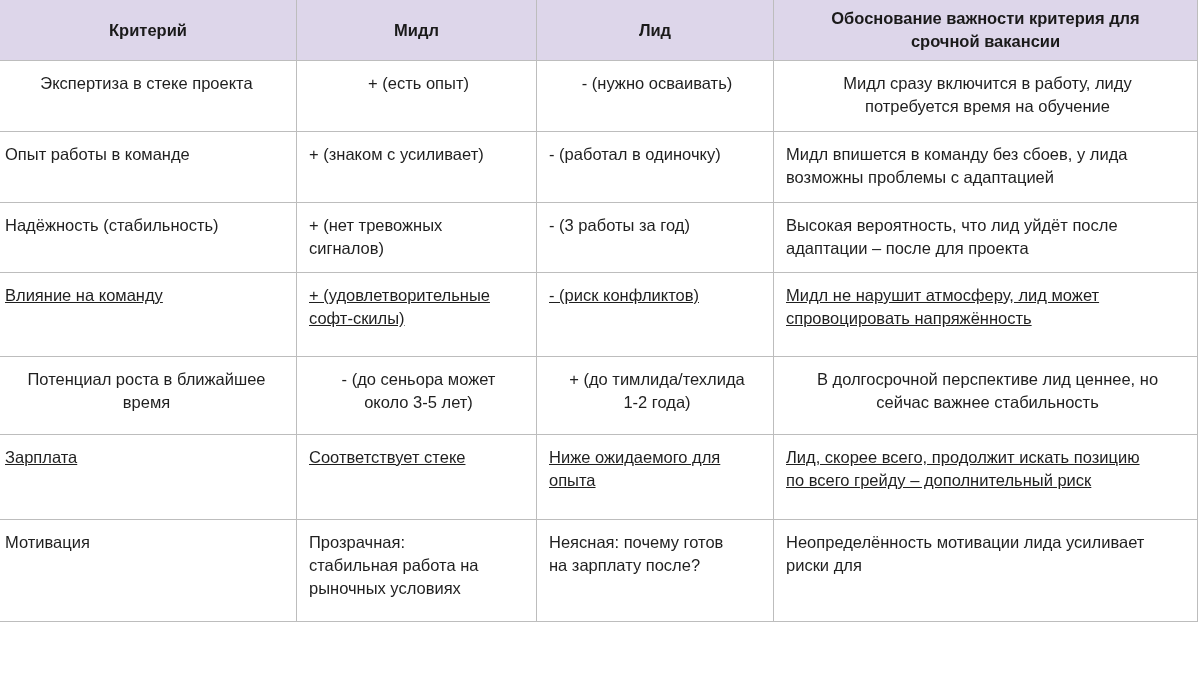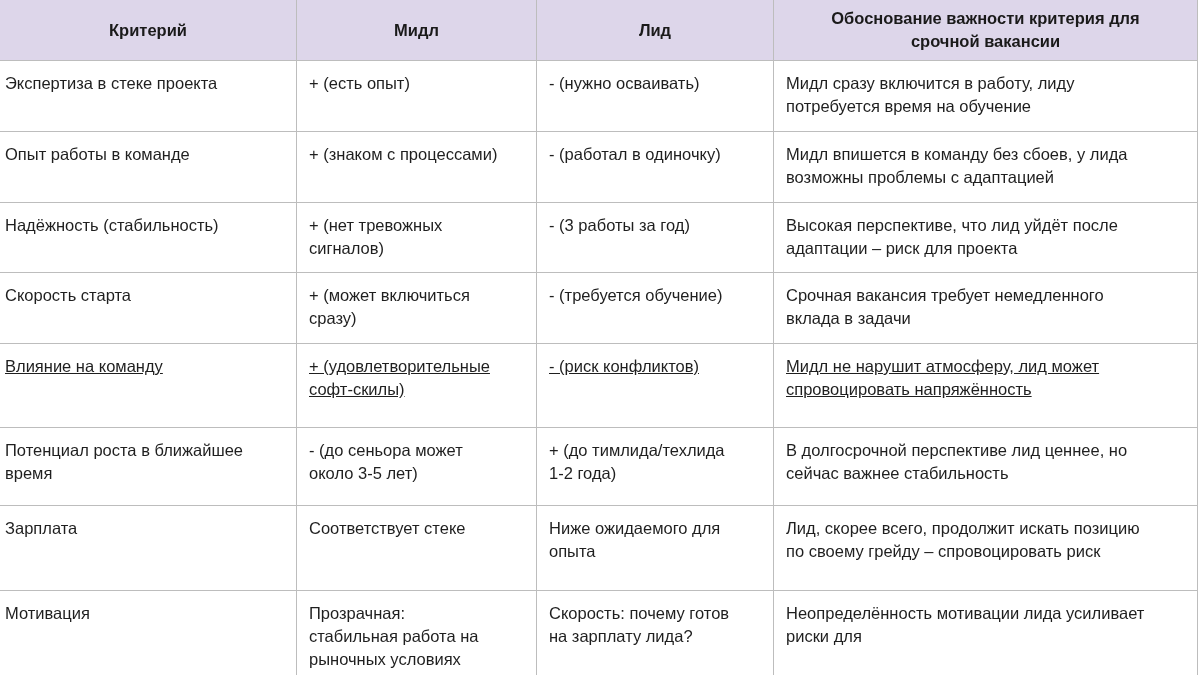--- a/index.html
+++ b/index.html
@@ -8,23 +8,23 @@
   table { position: absolute; left: -1px; top: -1px; border-collapse: collapse;
           table-layout: fixed; width: 1198px; }
   col.c1 { width: 297px; } col.c2 { width: 240px; }
   col.c3 { width: 237px; } col.c4 { width: 424px; }
   th, td { border: 1.5px solid #bdbdbd; vertical-align: top; font-size: 16.5px;
            line-height: 23px; padding: 0; }
   th { background: #ddd6ea; font-weight: bold; text-align: center;
        vertical-align: middle; height: 60px; color: #1a1a1a; }
   td { padding: 11px 8px 0 12px; }
   td.first { padding-left: 5px; }
-  tr.r1 td { height: 59px; } tr.r2 td { height: 59px; } tr.r3 td { height: 58px; }
-  tr.r4 td { height: 59px; } tr.r5 td { height: 72px; text-decoration: underline; } tr.r6 td { height: 66px; }
-  tr.r7 td { height: 73px; } tr.r8 td { height: 90px; }
+  tr.r1 td { height: 59px; text-align: center; } tr.r2 td { height: 59px; } tr.r3 td { height: 58px; }
+  tr.r4 td { height: 59px; } tr.r5 td { height: 72px; text-decoration: underline; } tr.r6 td { height: 66px; text-align: center; }
+  tr.r7 td { height: 73px; text-decoration: underline; } tr.r8 td { height: 90px; }
   .line { display: block; }
 </style>
 </head>
 <body>
 
 <table>
   <colgroup>
       <col class="c1">
       <col class="c2">
       <col class="c3">
@@ -55,21 +55,21 @@
         <td>
           <span class="line">Мидл сразу включится в работу, лиду</span>
           <span class="line">потребуется время на обучение</span>
         </td>
       </tr>
       <tr class="r2">
         <td class="first">
           <span class="line">Опыт работы в команде</span>
         </td>
         <td>
-          <span class="line">+ (знаком с процессами)</span>
+          <span class="line">+ (знаком с усиливает)</span>
         </td>
         <td>
           <span class="line">- (работал в одиночку)</span>
         </td>
         <td>
           <span class="line">Мидл впишется в команду без сбоев, у лида</span>
           <span class="line">возможны проблемы с адаптацией</span>
         </td>
       </tr>
       <tr class="r3">
@@ -77,38 +77,22 @@
           <span class="line">Надёжность (стабильность)</span>
         </td>
         <td>
           <span class="line">+ (нет тревожных</span>
           <span class="line">сигналов)</span>
         </td>
         <td>
           <span class="line">- (3 работы за год)</span>
         </td>
         <td>
-          <span class="line">Высокая перспективе, что лид уйдёт после</span>
-          <span class="line">адаптации – риск для проекта</span>
-        </td>
-      </tr>
-      <tr class="r4">
-        <td class="first">
-          <span class="line">Скорость старта</span>
-        </td>
-        <td>
-          <span class="line">+ (может включиться</span>
-          <span class="line">сразу)</span>
-        </td>
-        <td>
-          <span class="line">- (требуется обучение)</span>
-        </td>
-        <td>
-          <span class="line">Срочная вакансия требует немедленного</span>
-          <span class="line">вклада в задачи</span>
+          <span class="line">Высокая вероятность, что лид уйдёт после</span>
+          <span class="line">адаптации – после для проекта</span>
         </td>
       </tr>
       <tr class="r5">
         <td class="first">
           <span class="line">Влияние на команду</span>
         </td>
         <td>
           <span class="line">+ (удовлетворительные</span>
           <span class="line">софт-скилы)</span>
         </td>
@@ -144,35 +128,35 @@
         </td>
         <td>
           <span class="line">Соответствует стеке</span>
         </td>
         <td>
           <span class="line">Ниже ожидаемого для</span>
           <span class="line">опыта</span>
         </td>
         <td>
           <span class="line">Лид, скорее всего, продолжит искать позицию</span>
-          <span class="line">по своему грейду – спровоцировать риск</span>
+          <span class="line">по всего грейду – дополнительный риск</span>
         </td>
       </tr>
       <tr class="r8">
         <td class="first">
           <span class="line">Мотивация</span>
         </td>
         <td>
           <span class="line">Прозрачная:</span>
           <span class="line">стабильная работа на</span>
           <span class="line">рыночных условиях</span>
         </td>
         <td>
-          <span class="line">Скорость: почему готов</span>
-          <span class="line">на зарплату лида?</span>
+          <span class="line">Неясная: почему готов</span>
+          <span class="line">на зарплату после?</span>
         </td>
         <td>
           <span class="line">Неопределённость мотивации лида усиливает</span>
           <span class="line">риски для</span>
         </td>
       </tr>
     </tbody>
 </table>
 
 </body></html>

